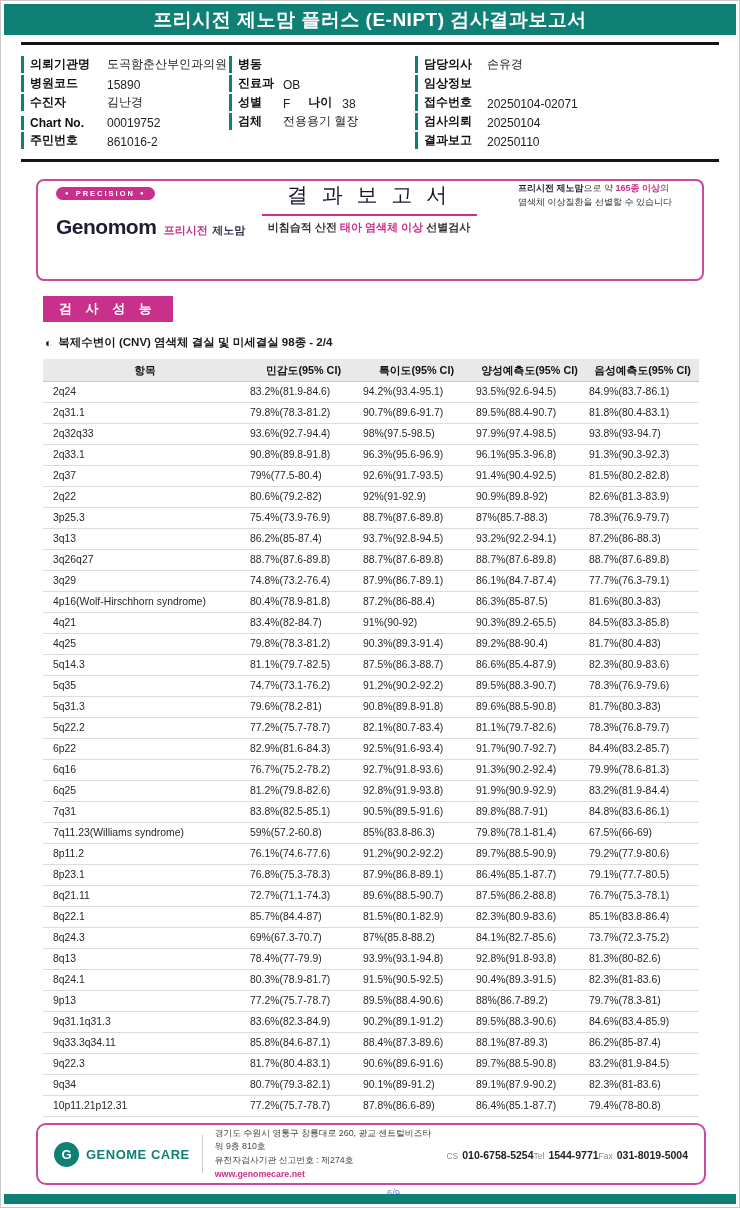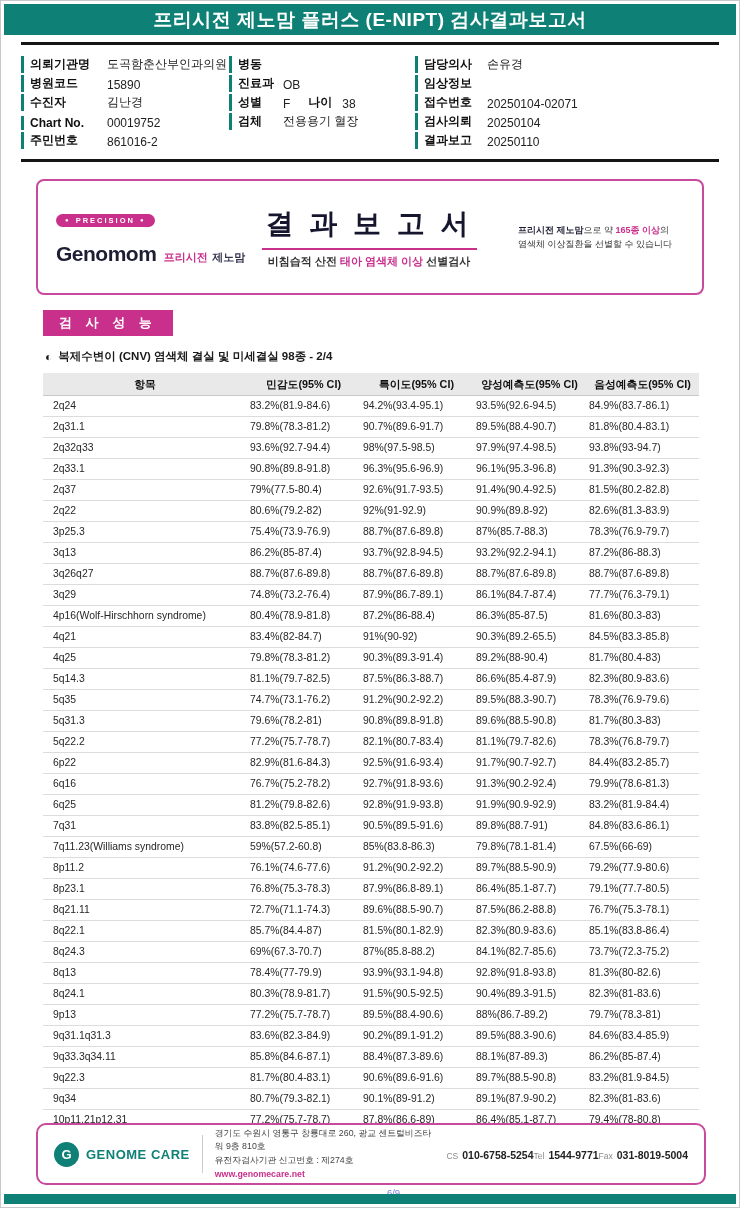--- a/index.html
+++ b/index.html
@@ -26,37 +26,37 @@
   .pi-row { display:flex; align-items:flex-end; height:19px; font-size:12px; }
   .pi-label { font-weight:bold; color:#101010; border-left:3px solid var(--teal); padding-left:6px; flex-shrink:0; }
   #pi-left  .pi-label { width:86px; }
   #pi-mid   .pi-label { width:54px; }
   #pi-right .pi-label { width:72px; }
   .pi-label2 { font-weight:bold; color:#101010; margin-left:18px; margin-right:10px; }
   .pi-value { color:#222; white-space:nowrap; }
 
   
   .result-box {
-    margin:17px 35px 0; height:116px;
+    margin:17px 35px 0; height:102px;
     border:2px solid var(--box-border); border-radius:8px;
-    display:flex; align-items:center; padding:0 14px 0 18px; background:#fff;
+    display:flex; padding:0 14px 0 18px; background:#fff;
   }
   .logo-block { width:172px; flex-shrink:0; }
   .precision-badge {
     display:inline-flex; align-items:center; gap:5px;
     background:var(--magenta); color:#fff; font-size:7.5px; font-weight:bold;
     letter-spacing:2px; padding:2px 9px; border-radius:9px;
   }
   .badge-dot { font-size:6px; line-height:1; }
   .brand-line { margin-top:15px; white-space:nowrap; }
   .brand-name { font-size:21px; font-weight:bold; color:#1d1d33; letter-spacing:-0.5px; }
   .brand-kr1 { font-size:11px; font-weight:bold; color:var(--magenta); margin-left:3px; }
   .brand-kr2 { font-size:11px; font-weight:bold; color:#33334d; }
   .result-title-block { flex:1; text-align:center; }
-  .result-title { font-size:28px; font-weight:bold; color:#15152e; letter-spacing:4px; }
+  .result-title { font-size:21px; font-weight:normal; color:#15152e; letter-spacing:4px; }
   .result-underline { width:215px; border-top:2px solid var(--magenta); margin:5px auto 4px; }
   .result-subtitle { font-size:11px; font-weight:bold; color:#333; }
   .result-subtitle .em { color:var(--magenta); }
   .result-note { width:178px; flex-shrink:0; font-size:9px; line-height:1.6; color:#333; padding-left:8px; }
   .result-note .em { color:var(--magenta); font-weight:bold; }
   .result-note .bold { font-weight:bold; color:#1d1d33; }
 
   
   .section-row { margin:15px 0 0 42px; }
   .section-title {

